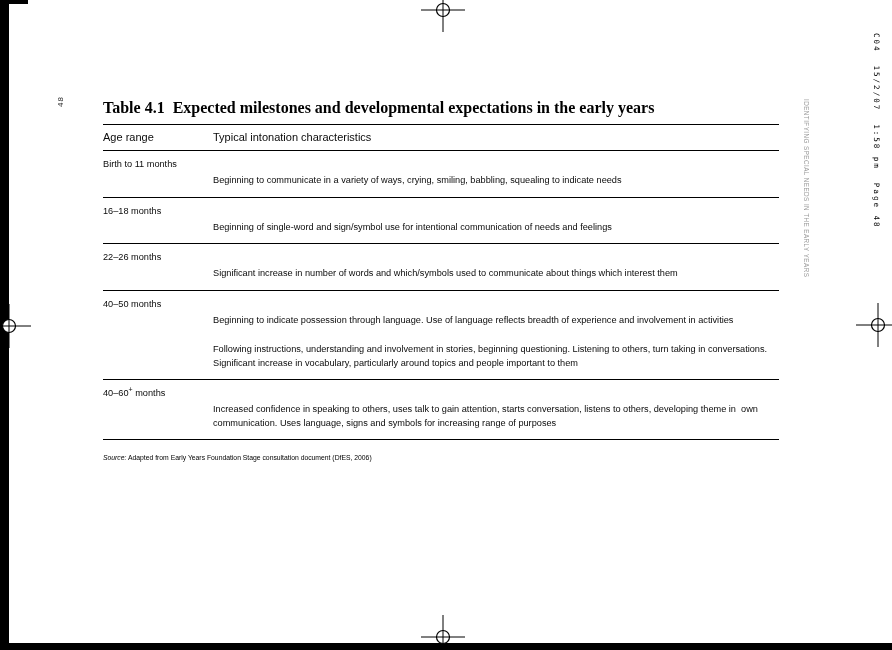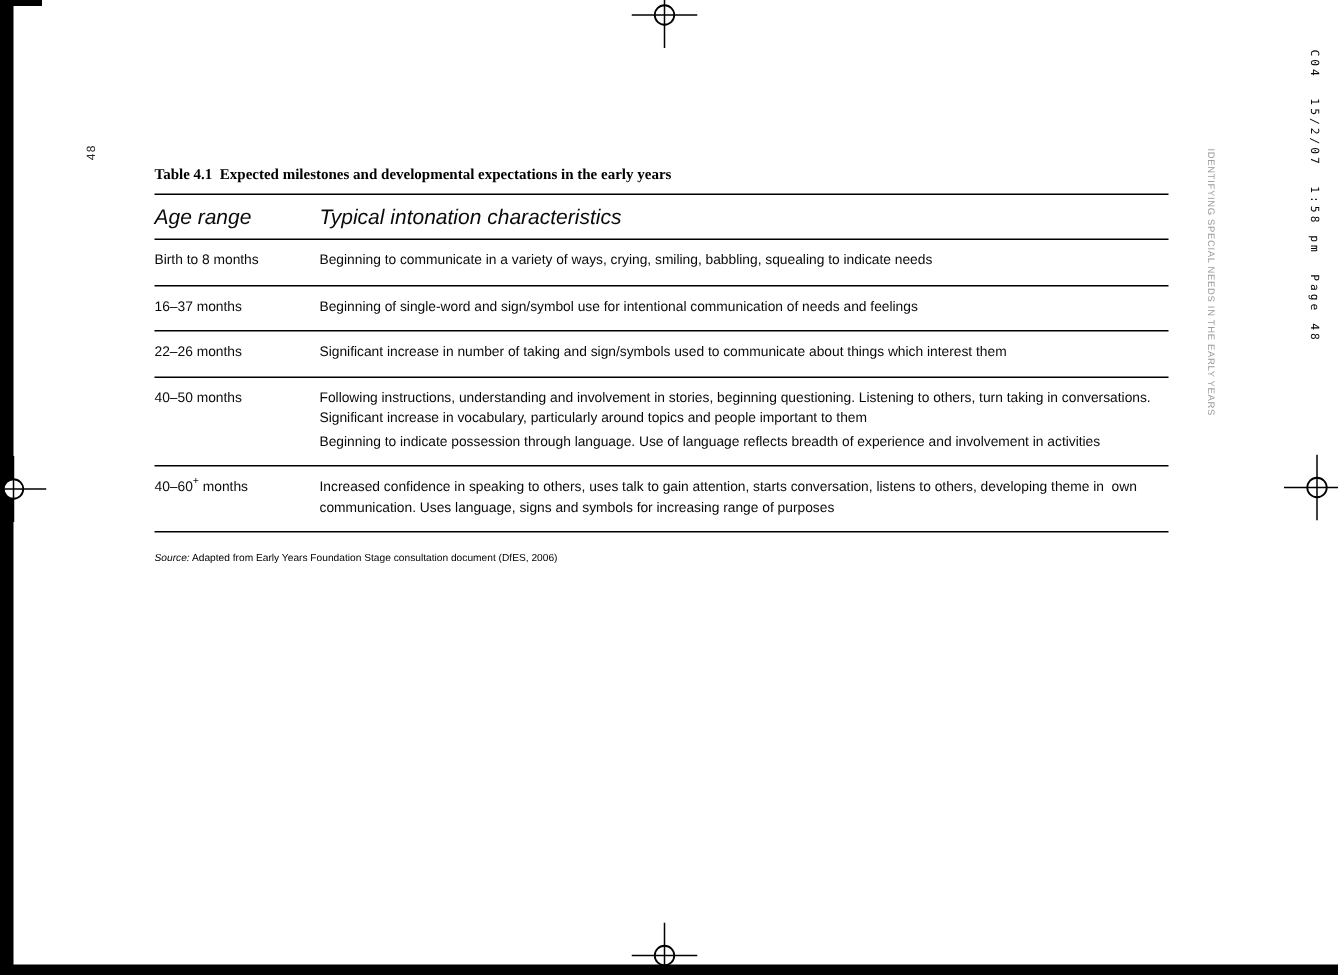--- a/index.html
+++ b/index.html
@@ -39,42 +39,41 @@
     writing-mode: vertical-rl;
     transform: rotate(180deg);
     font-size: 8px; color:#2a2a2a; letter-spacing:1px;
   }
 
   
   .table-wrap { position:absolute; left:103px; top:99px; width:676px; }
   .table-title {
     font-family: "Liberation Serif", serif;
     font-weight: bold;
-    font-size: 10px;
-    margin: 12px 0 7px 0;
+    font-size: 16px;
+    margin: 0 0 7px 0;
     color:#000;
     white-space: pre-wrap;
   }
   .table-grid { border-bottom: 1.2px solid #000; }
   .thead {
     display: grid; grid-template-columns: 110px 1fr;
     border-top: 1.6px solid #000;
   }
   .thead .hcell {
-    font-style: italic;
-    font-size: 14px;
+    font-size: 11px;
     padding: 6px 0 7px 0;
   }
   .trow {
     display: grid; grid-template-columns: 110px 1fr;
     border-top: 1.2px solid #000;
   }
   .cell { padding: 7px 0 9px 0; font-size: 9.2px; line-height: 13.5px; }
   .cell sup { font-size: 7px; line-height: 0; }
-  .chars p { margin: 0 0 2px 0; white-space: pre-wrap; }
+  .chars p { margin: 16px 0 2px 0; white-space: pre-wrap; }
   .chars p:last-child { margin-bottom: 0; }
 
   .source { margin: 14px 0 0 0; font-size: 6.8px; color:#000; }
   .source .lbl { font-style: italic; }
 </style>
 </head>
 <body>
 
 <div class="bar-left"></div>
 <div class="bar-bottom"></div>
@@ -115,42 +114,42 @@
 
 <section class="table-wrap">
   <h1 class="table-title">Table 4.1  Expected milestones and developmental expectations in the early years</h1>
   <div class="table-grid">
     <div class="thead">
       <div class="hcell">Age range</div>
       <div class="hcell">Typical intonation characteristics</div>
     </div>
     <div id="table-body">
         <div class="trow">
-          <div class="cell age">Birth to 8 months</div>
+          <div class="cell age">Birth to 11 months</div>
           <div class="cell chars">
             <p>Beginning to communicate in a variety of ways, crying, smiling, babbling, squealing to indicate needs</p>
           </div>
         </div>
         <div class="trow">
-          <div class="cell age">16–37 months</div>
+          <div class="cell age">16–18 months</div>
           <div class="cell chars">
             <p>Beginning of single-word and sign/symbol use for intentional communication of needs and feelings</p>
           </div>
         </div>
         <div class="trow">
           <div class="cell age">22–26 months</div>
           <div class="cell chars">
-            <p>Significant increase in number of taking and sign/symbols used to communicate about things which interest them</p>
+            <p>Significant increase in number of words and which/symbols used to communicate about things which interest them</p>
           </div>
         </div>
         <div class="trow">
           <div class="cell age">40–50 months</div>
           <div class="cell chars">
+            <p>Beginning to indicate possession through language. Use of language reflects breadth of experience and involvement in activities</p>
             <p>Following instructions, understanding and involvement in stories, beginning questioning. Listening to others, turn taking in conversations. Significant increase in vocabulary, particularly around topics and people important to them</p>
-            <p>Beginning to indicate possession through language. Use of language reflects breadth of experience and involvement in activities</p>
           </div>
         </div>
         <div class="trow">
           <div class="cell age">40–60<sup>+</sup> months</div>
           <div class="cell chars">
             <p>Increased confidence in speaking to others, uses talk to gain attention, starts conversation, listens to others, developing theme in  own communication. Uses language, signs and symbols for increasing range of purposes</p>
           </div>
         </div>
       </div>
   </div>

